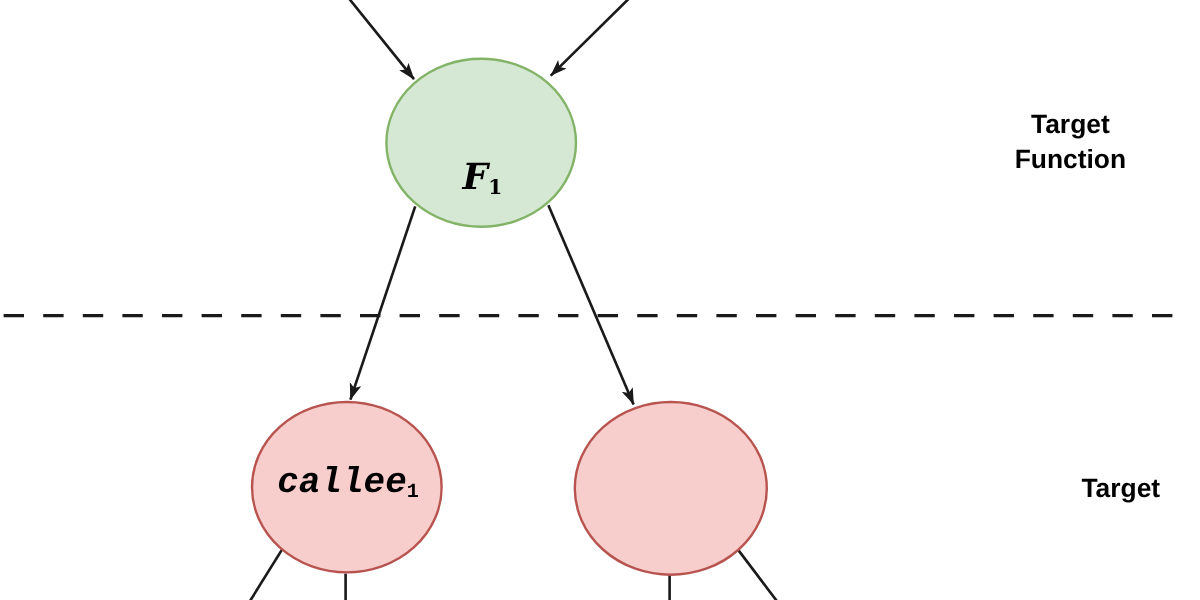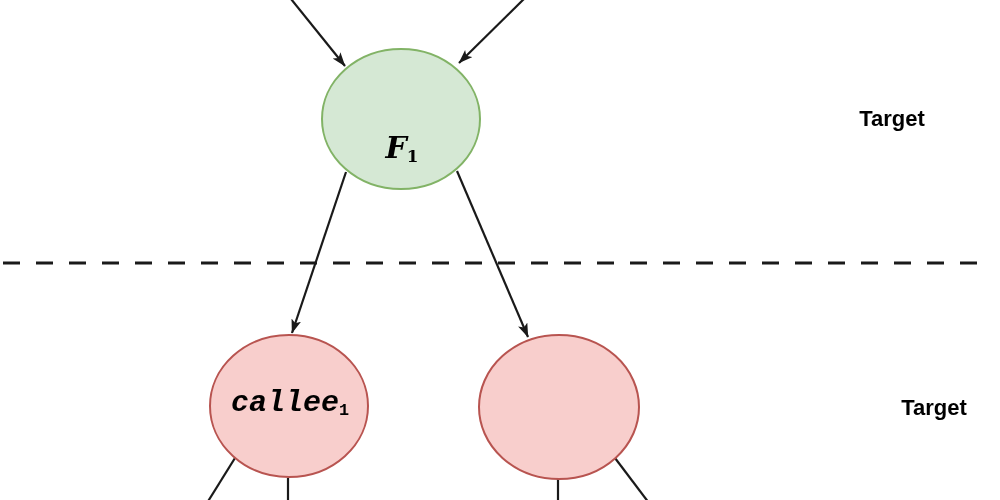--- a/index.html
+++ b/index.html
@@ -106,17 +106,18 @@
     <span>F</span><span class="sub">1</span>
   </div>
 
   <div class="node-label" style="left:290px; top:404px;font-family:Liberation Mono, monospace;">
     <span>callee</span><span class="sub">1</span>
   </div>
 
 
   <div class="side-label" style="left:892px; top:118px;">
     <div>Target</div>
+    <div>Function</div>
   </div>
 
   <div class="side-label" style="left:934px; top:407px;">Target</div>
 
 </div>
 
 </body></html>

